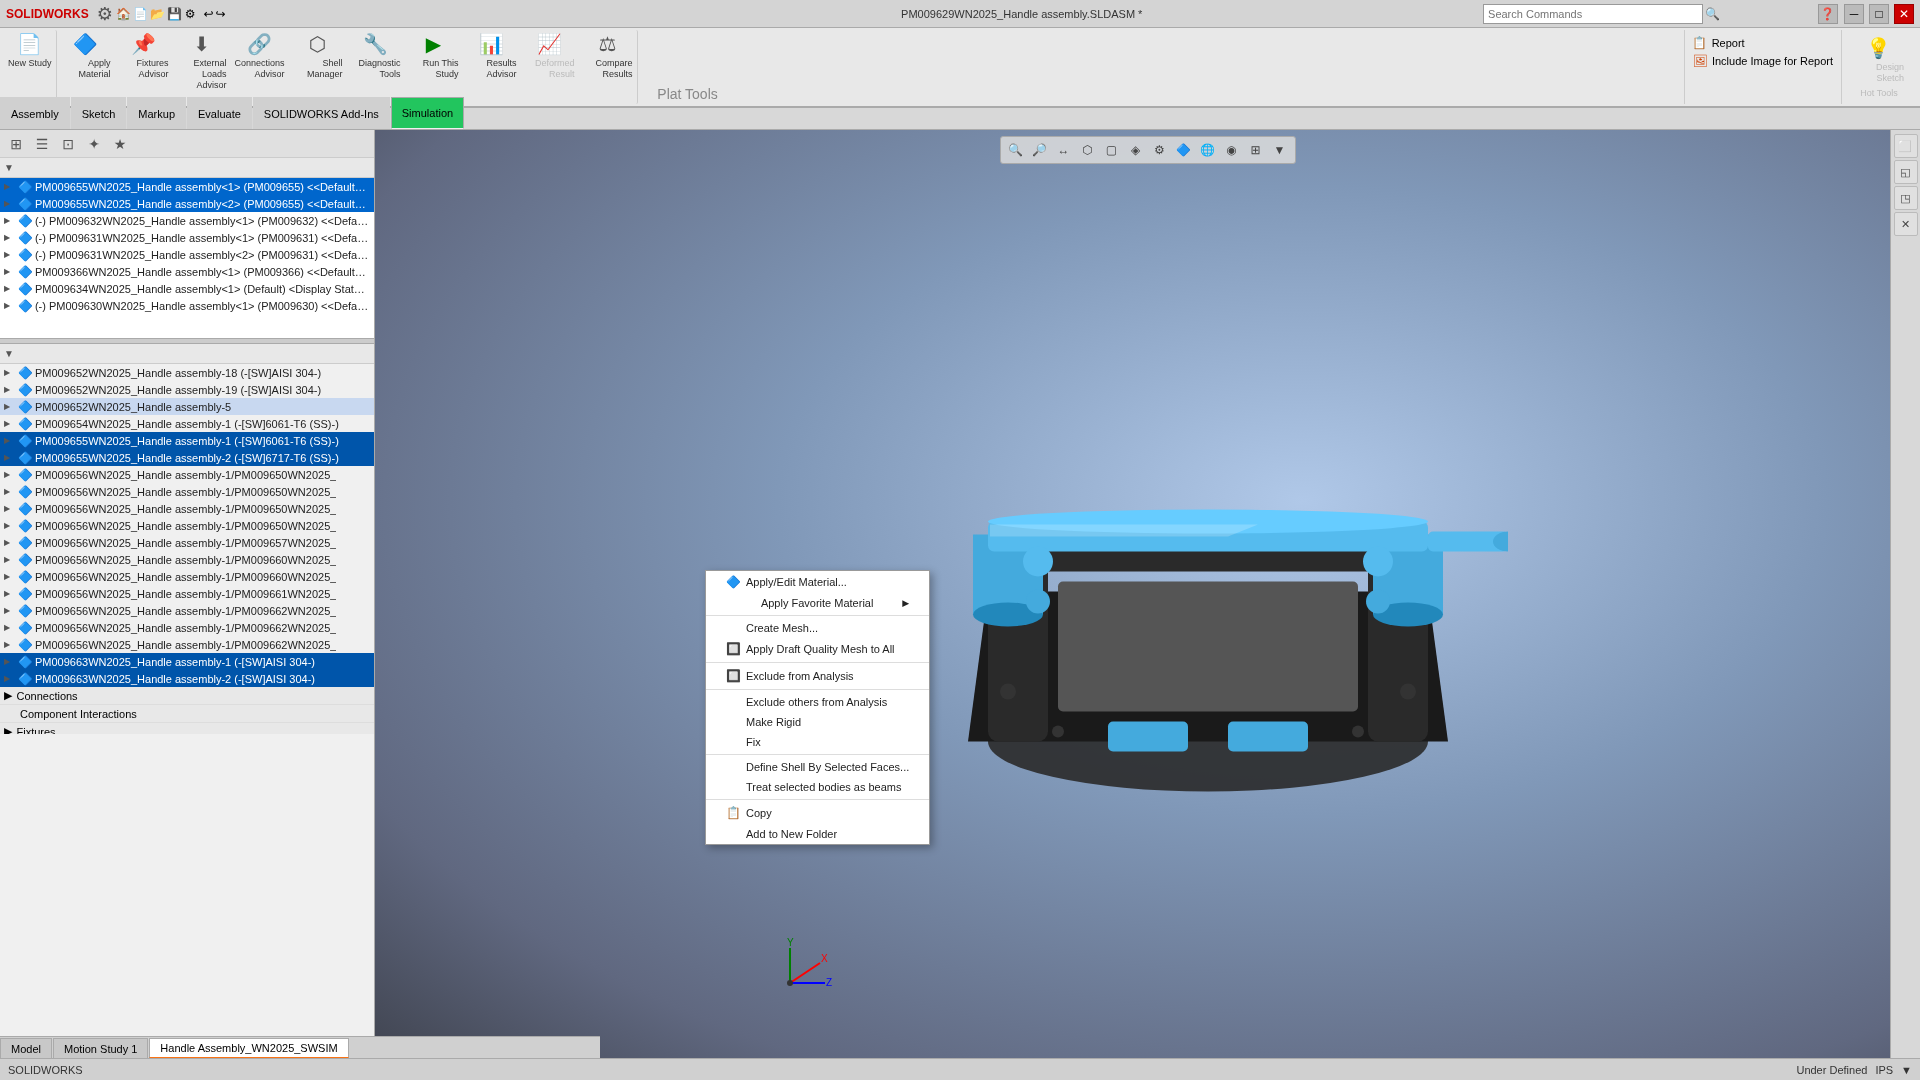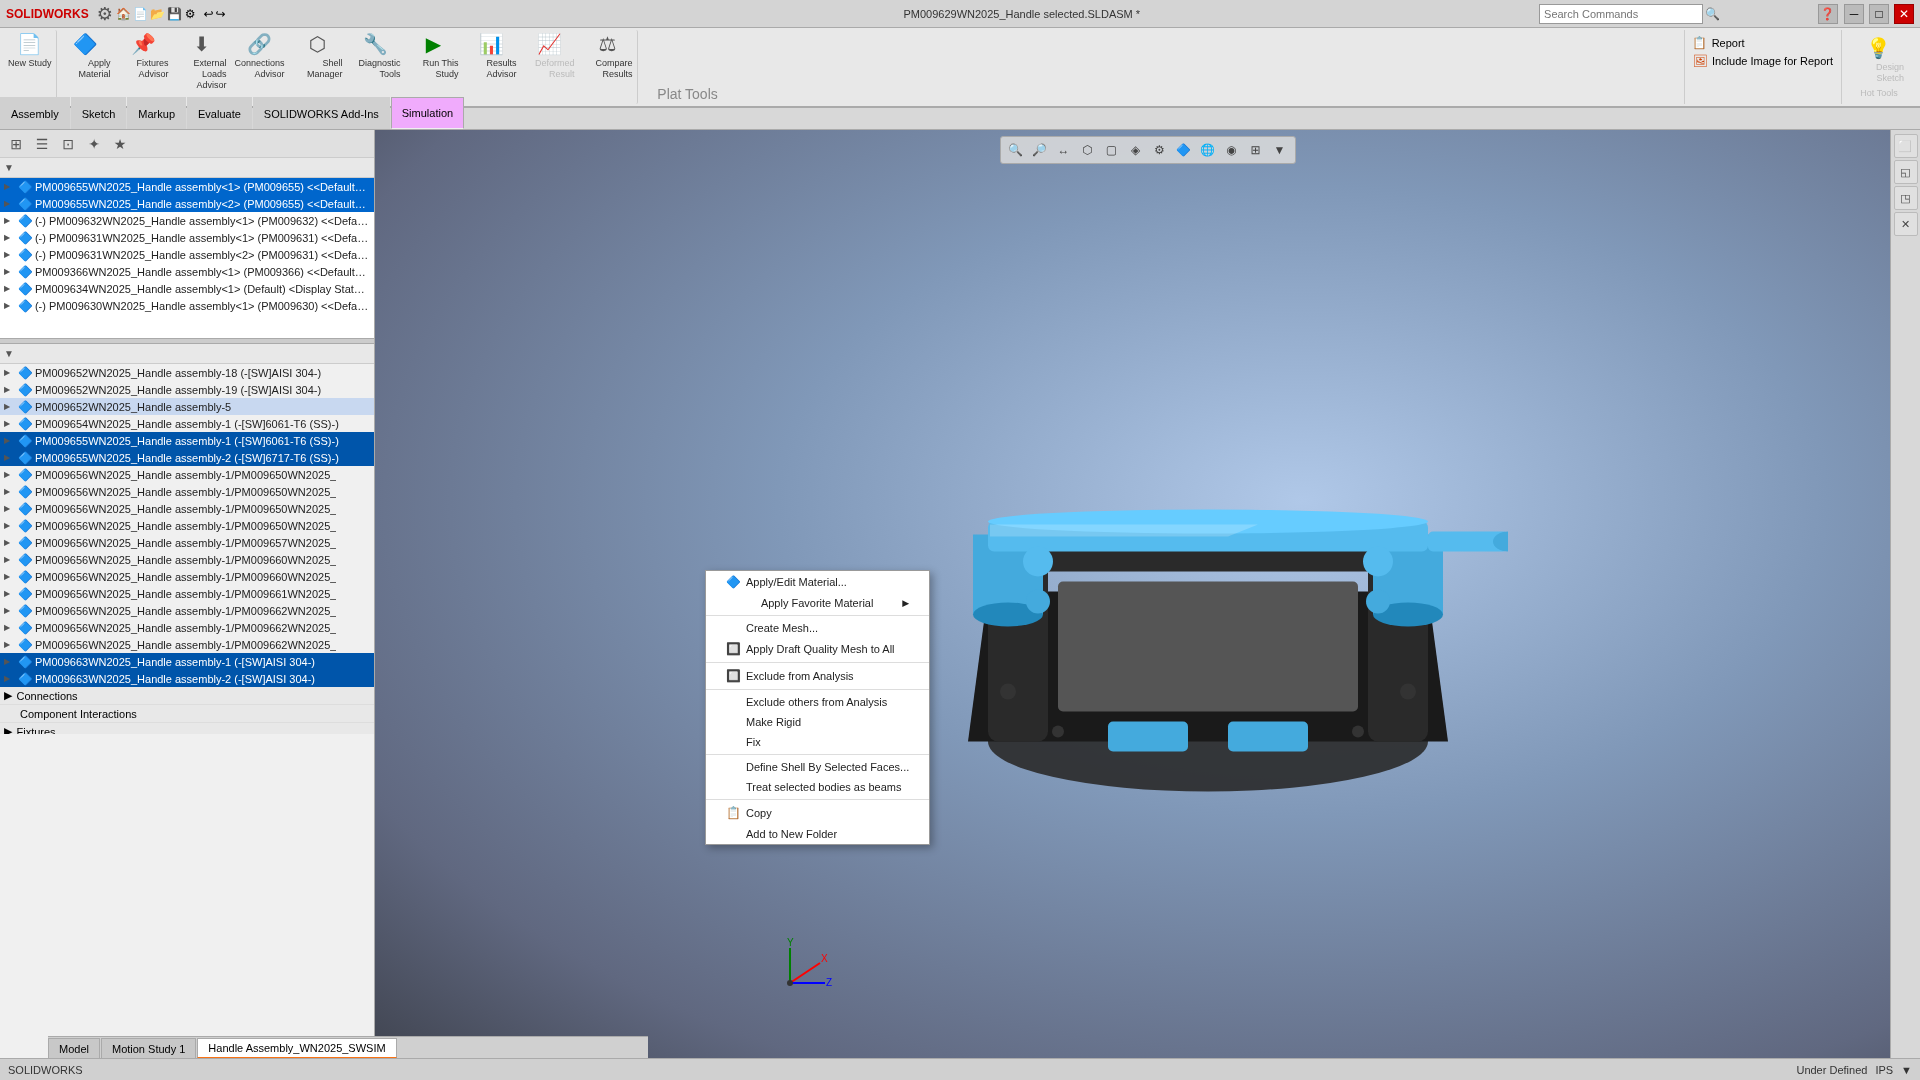--- a/index.html
+++ b/index.html
@@ -38,21 +38,21 @@
     
     #tabs-bar {
       height: 22px; background: #d8d8d8; border-bottom: 1px solid #aaa;
       display: flex; align-items: flex-end;
     }
     .tab {
       padding: 2px 10px; font-size: 11px; cursor: pointer; border: 1px solid transparent;
       border-bottom: none; background: #d0d0d0; margin-right: 1px; height: 32px;
       display: flex; align-items: center;
     }
-    .tab.active { background: #f0abfc; border: 1px solid #aaa; border-bottom: 1px solid #f0f0f0; }
+    .tab.active { background: #22c55e; border: 1px solid #aaa; border-bottom: 1px solid #f0f0f0; }
 
     
     #main { display: flex; height: calc(1080px - 130px); }
 
     
     #left-panel {
       width: 375px; background: #f0f0f0; border-right: 1px solid #aaa;
       display: flex; flex-direction: column; overflow: hidden; flex-shrink: 0;
     }
 
@@ -147,21 +147,21 @@
     #statusbar {
       position: absolute; bottom: 0; left: 0; right: 0; height: 22px;
       background: #d0d0d0; border-top: 1px solid #aaa;
       display: flex; align-items: center; padding: 0 8px; font-size: 11px; color: #333;
     }
     #statusbar .status-right { margin-left: auto; display: flex; align-items: center; gap: 8px; }
 
     
     #bottom-tabs {
       position: absolute; bottom: 22px; left: 0; height: 22px;
-      display: flex; align-items: flex-end; background: #d0d0d0; border-top: 1px solid #aaa; margin-left: 48px;
+      display: flex; align-items: flex-end; background: #d0d0d0; border-top: 1px solid #aaa;
     }
     .bottom-tab {
       padding: 2px 10px; font-size: 11px; cursor: pointer; border: 1px solid #aaa;
       border-bottom: none; background: #c8c8c8; margin-right: 1px; height: 20px;
       display: flex; align-items: center; white-space: nowrap;
     }
     .bottom-tab.active { background: white; border-bottom: 1px solid #f97316; }
 
     
     #axis { position: absolute; bottom: 60px; left: 400px; width: 60px; height: 60px; }
@@ -181,24 +181,24 @@
   <span class="logo">SOLIDWORKS</span>
   <span style="font-size:18px; color:#555; margin-right:4px;">⚙</span>
 
   <span style="margin-right:2px; font-size:12px; cursor:pointer;">🏠</span>
   <span style="margin-right:2px; font-size:12px; cursor:pointer;">📄</span>
   <span style="margin-right:2px; font-size:12px; cursor:pointer;">📂</span>
   <span style="margin-right:2px; font-size:12px; cursor:pointer;">💾</span>
   <span style="margin-right:8px; font-size:12px; cursor:pointer;">⚙</span>
   <span style="margin-right:2px; font-size:12px; cursor:pointer;">↩</span>
   <span style="margin-right:8px; font-size:12px; cursor:pointer;">↪</span>
-  <span class="title">PM009629WN2025_Handle selected.SLDASM *</span>
+  <span class="title">PM009629WN2025_Handle assembly.SLDASM *</span>
 
   <div id="searchbar">
-    <input type="text" style="width: 164px; height: 20px; font-size: 11px; border: 1px solid rgb(153, 153, 153); padding: 0px 4px;" placeholder="Search Commands">
+    <input type="text" style="width: 220px; height: 20px; font-size: 11px; border: 1px solid rgb(153, 153, 153); padding: 0px 4px;" placeholder="Search Commands">
     <span style="margin-left:2px; cursor:pointer; font-size:12px;">🔍</span>
   </div>
 
   <div class="window-controls" style="margin-left:8px;">
     <span style="width:20px; height:20px; display:flex; align-items:center; justify-content:center; cursor:pointer; font-size:12px;">❓</span>
     <span style="width:20px; height:20px; display:flex; align-items:center; justify-content:center; cursor:pointer; font-size:12px; background:#bbb; border:1px solid #999; margin-left:2px;">─</span>
     <span style="width:20px; height:20px; display:flex; align-items:center; justify-content:center; cursor:pointer; font-size:12px; background:#bbb; border:1px solid #999; margin-left:1px;">□</span>
     <span style="width:20px; height:20px; display:flex; align-items:center; justify-content:center; cursor:pointer; font-size:12px; background:#c00; color:white; border:1px solid #900; margin-left:1px;">✕</span>
   </div>
 </div>

